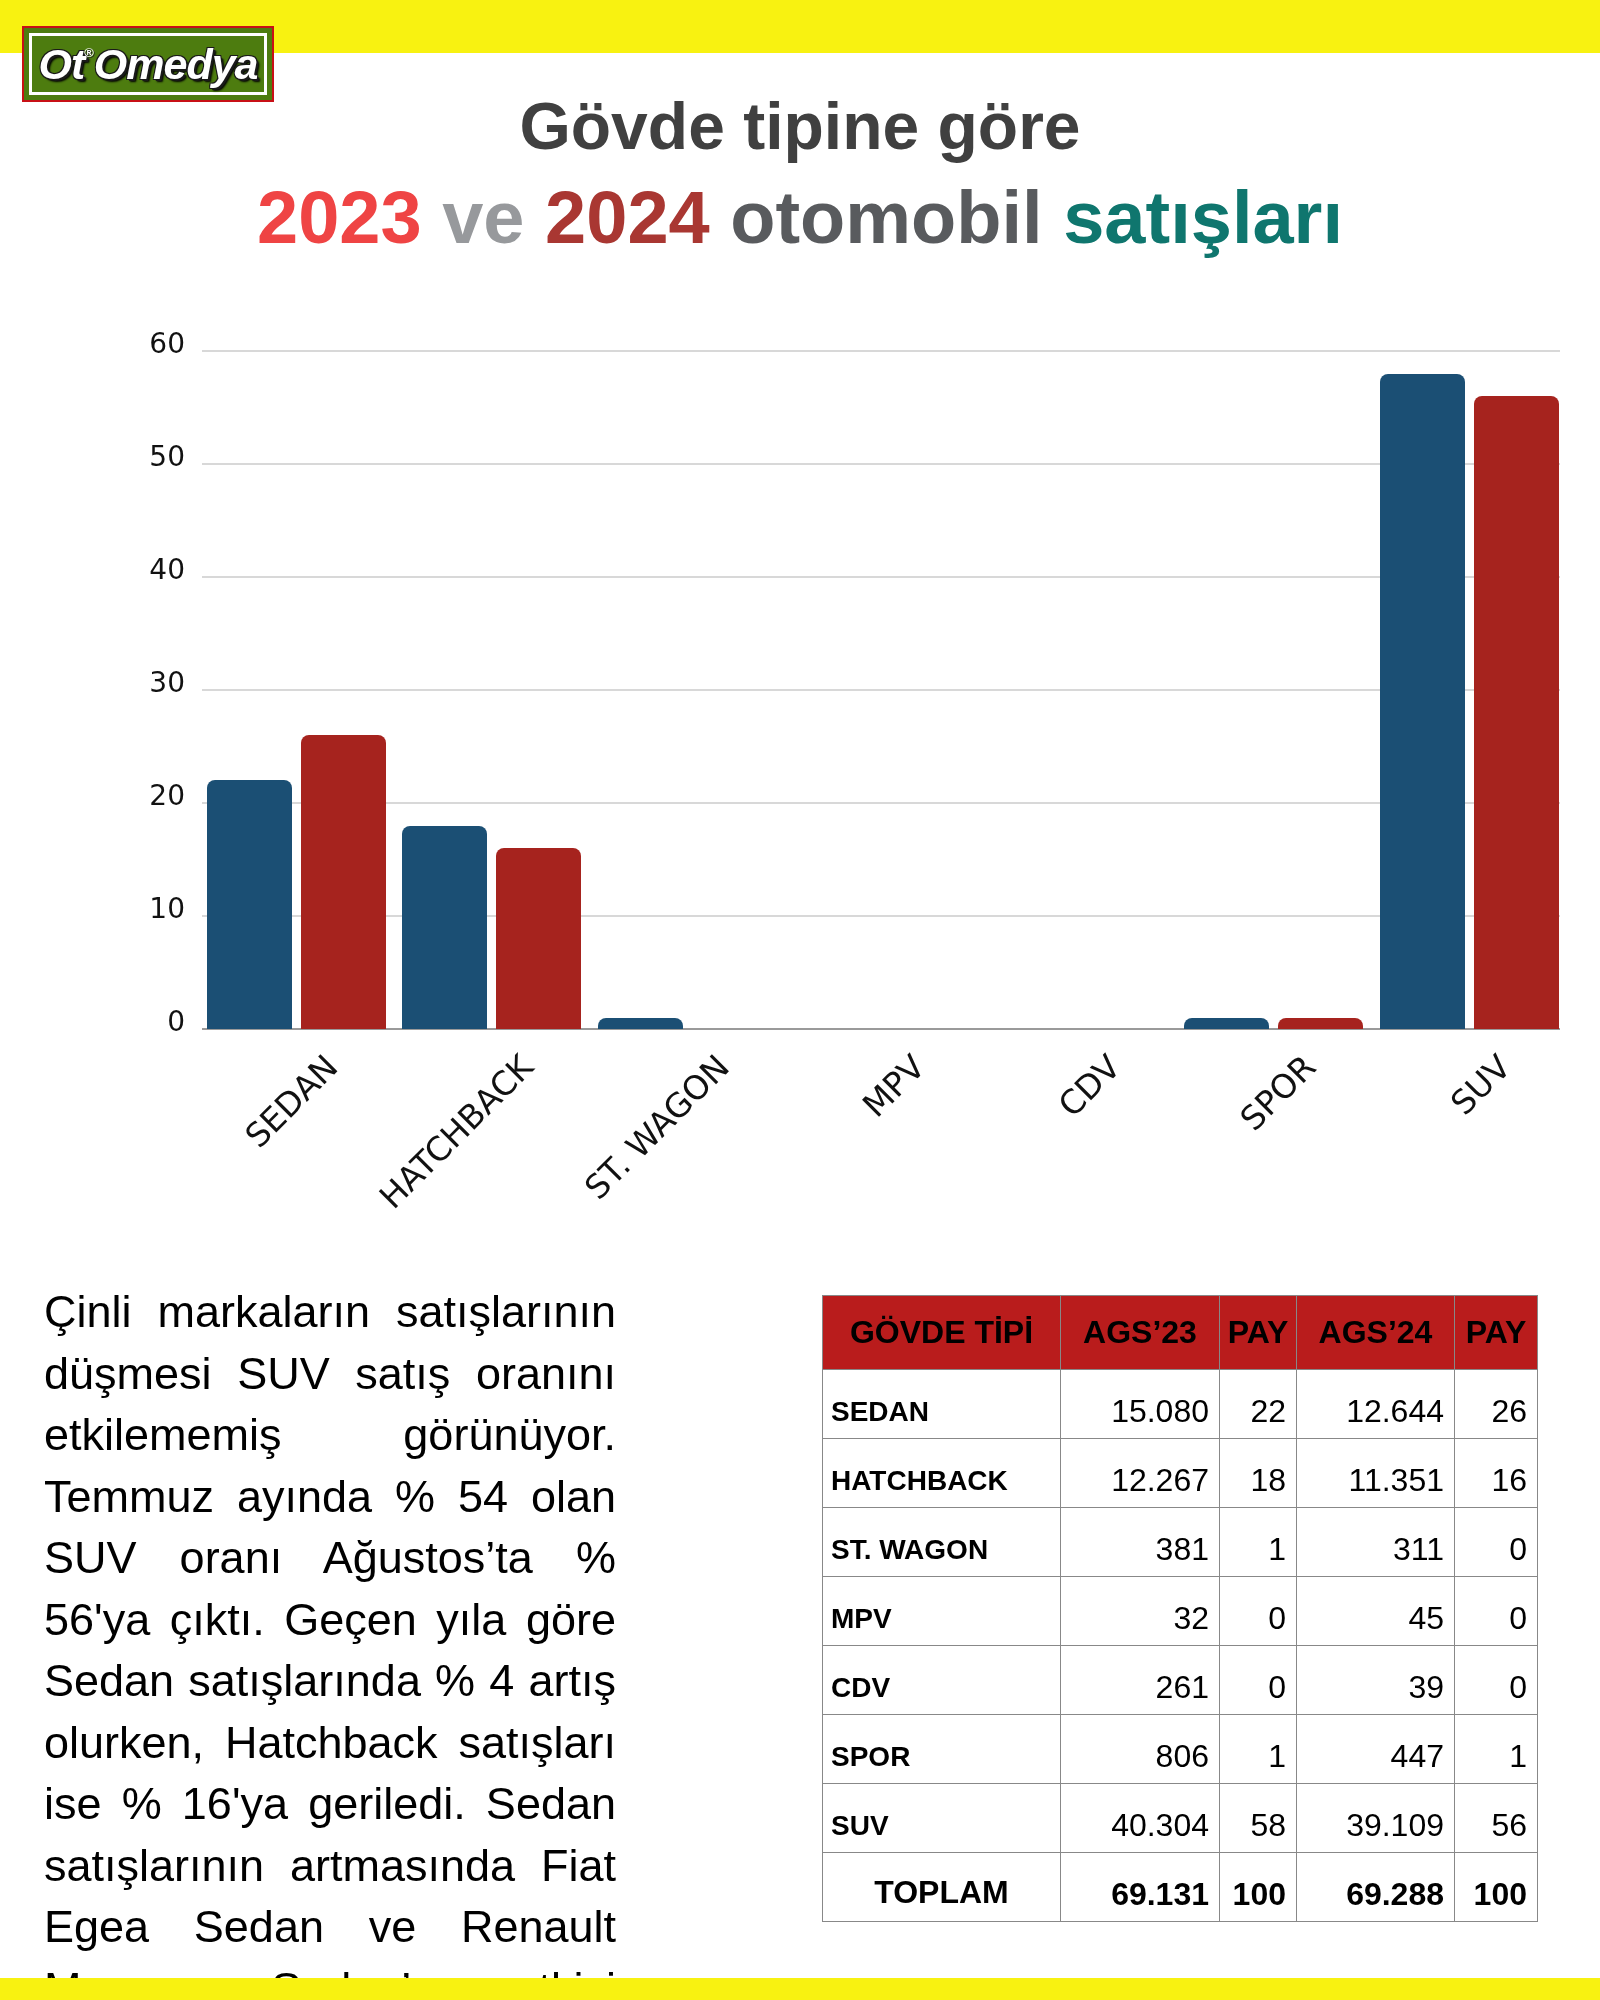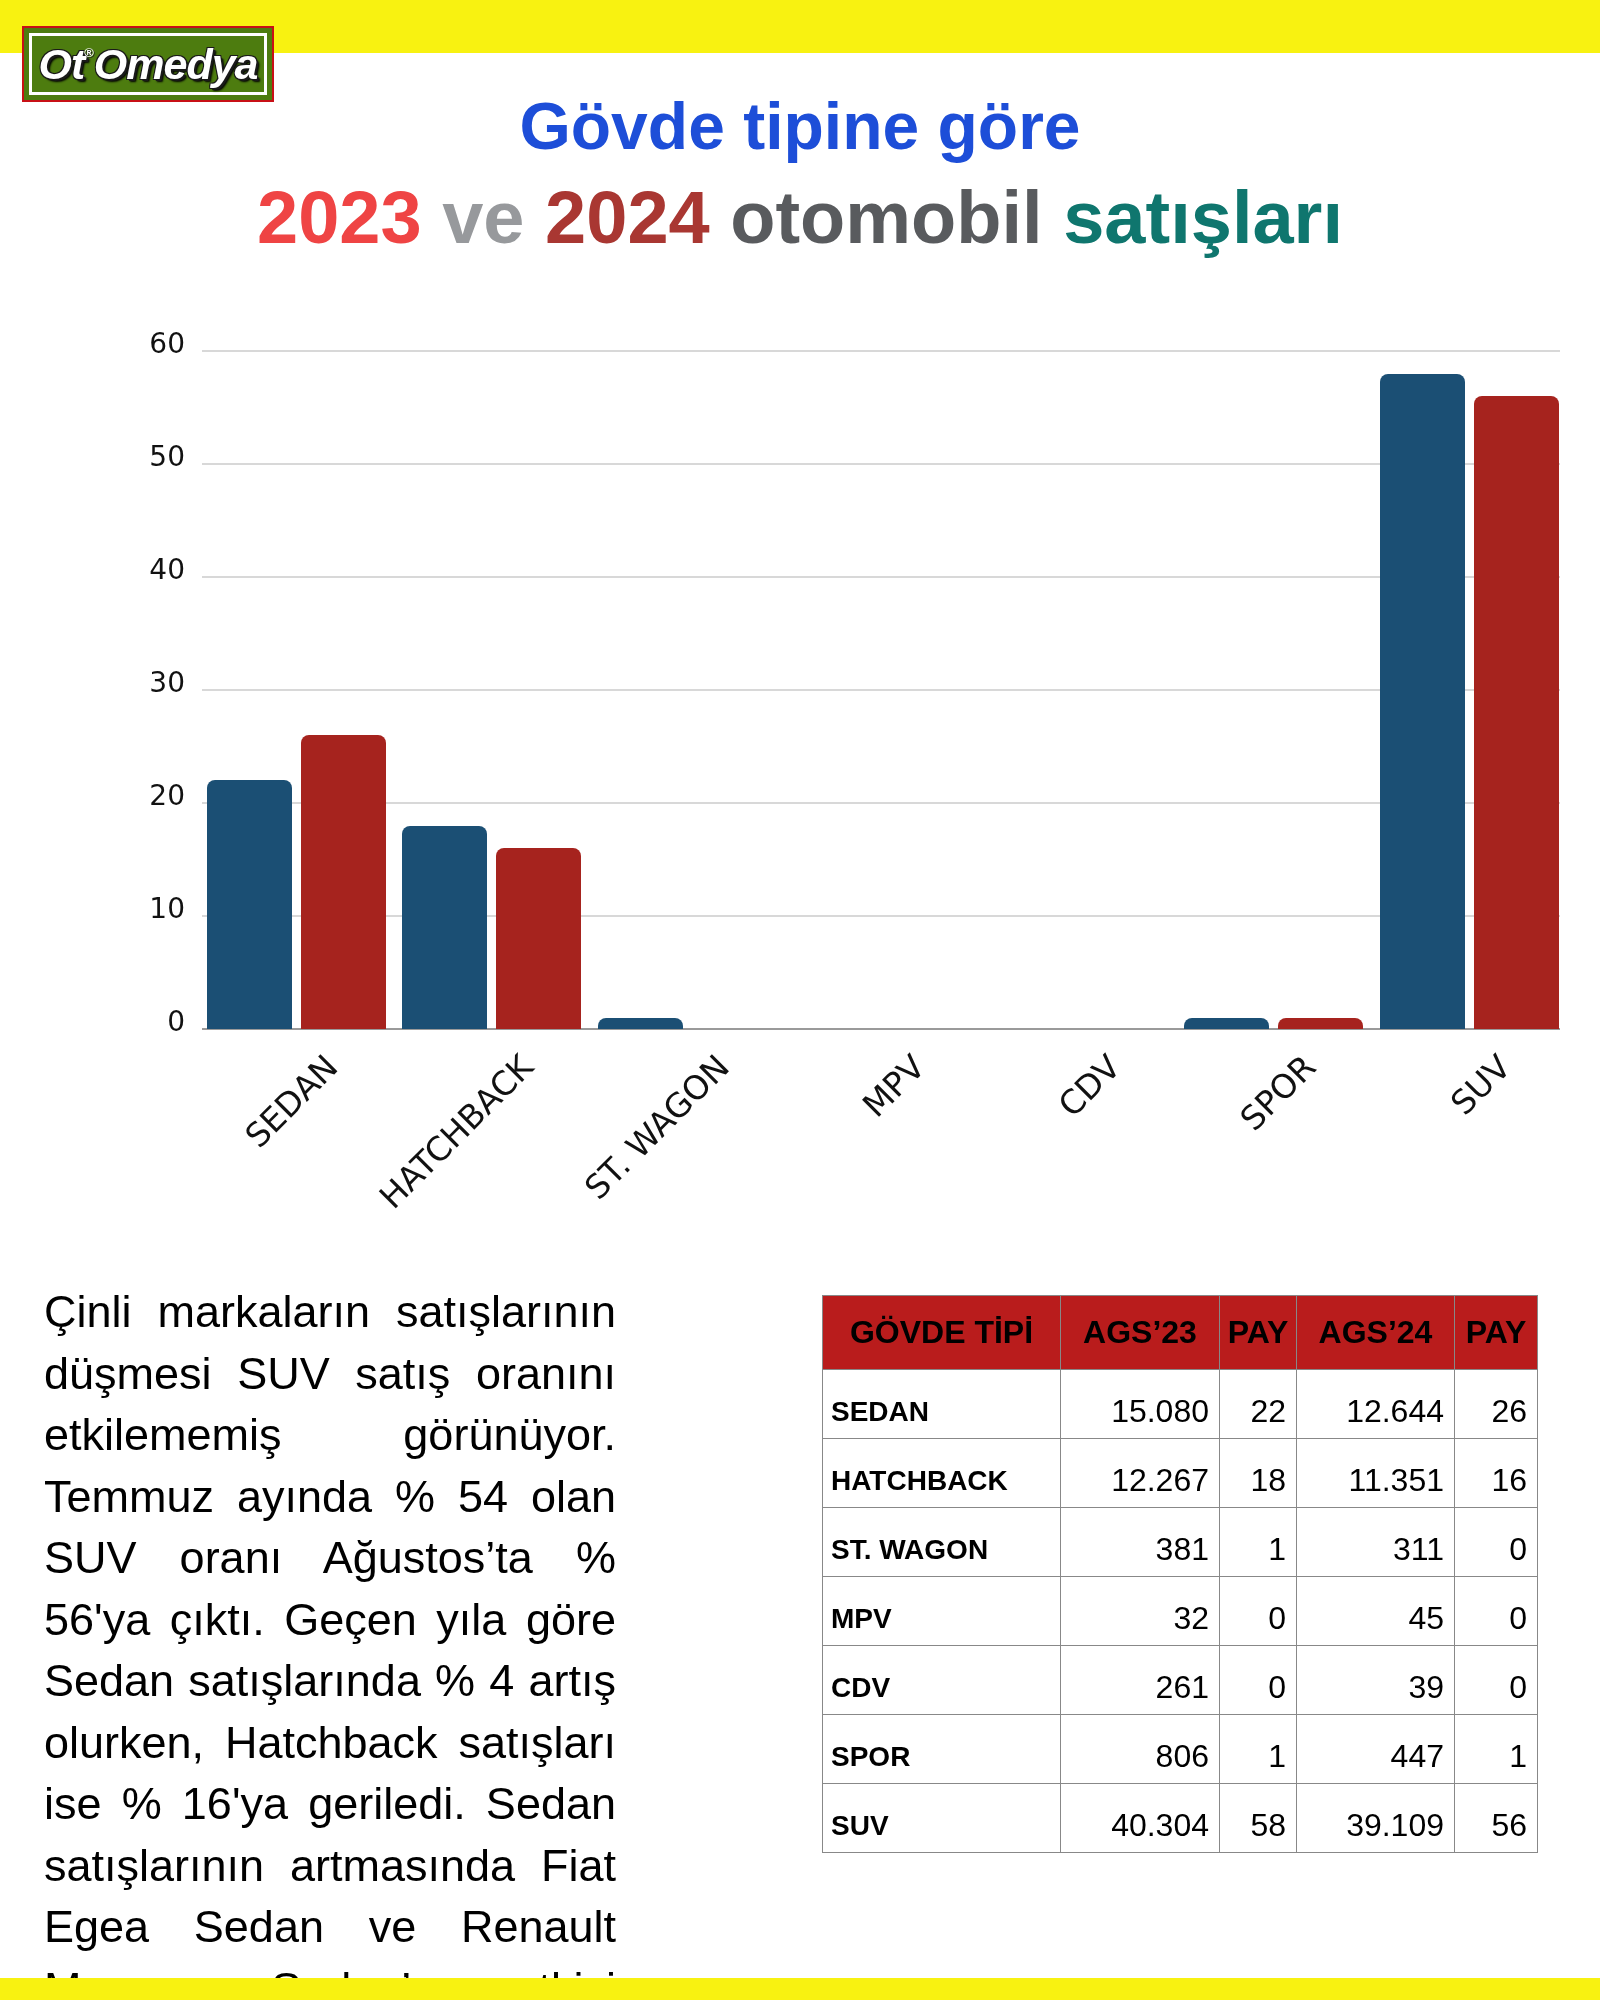--- a/index.html
+++ b/index.html
@@ -20,21 +20,21 @@
         border:3px solid #ffffff;display:flex;align-items:center;justify-content:center;}
   .logo-text{
     color:#ffffff;font-style:italic;font-weight:900;font-size:43px;letter-spacing:-1px;
     text-shadow:2px 2px 0 #1a1a1a,-1px -1px 0 #1a1a1a,1px -1px 0 #1a1a1a,-1px 1px 0 #1a1a1a,3px 3px 2px #000;
     white-space:nowrap;position:relative;
   }
   .logo-reg{font-size:13px;font-style:normal;position:relative;top:-22px;letter-spacing:0;
     text-shadow:1px 1px 0 #1a1a1a;}
 
   
-  .title1{left:0;top:88px;width:1600px;text-align:center;color:#1d4ed8;
+  .title1{left:0;top:88px;width:1600px;text-align:center;color:#404040;
           font-size:66px;font-weight:bold;}
   .title2{left:0;top:175px;width:1600px;text-align:center;font-size:74px;font-weight:bold;}
 
   
   .chart{left:0;top:300px;width:1600px;height:980px;font-family:"DejaVu Sans",sans-serif;}
   .gridline{position:absolute;left:202px;width:1358px;height:2px;background:#D8D8D8;}
   .gridline.zero{background:#9a9a9a;height:2px;}
   .ytick{position:absolute;left:60px;width:125px;text-align:right;
          font-size:28px;color:#111;}
   .bar{position:absolute;width:85px;border-radius:8px 8px 0 0;}
@@ -171,16 +171,23 @@
         <td>447</td>
         <td>1</td>
       </tr>
       <tr>
         <th>SUV</th>
         <td>40.304</td>
         <td>58</td>
         <td>39.109</td>
         <td>56</td>
       </tr>
+      <tr class="total">
+        <th>TOPLAM</th>
+        <td>69.131</td>
+        <td>100</td>
+        <td>69.288</td>
+        <td>100</td>
+      </tr>
     </tbody>
 </table>
 
 <div class="abs bottom-banner"></div>
 
 </body></html>

